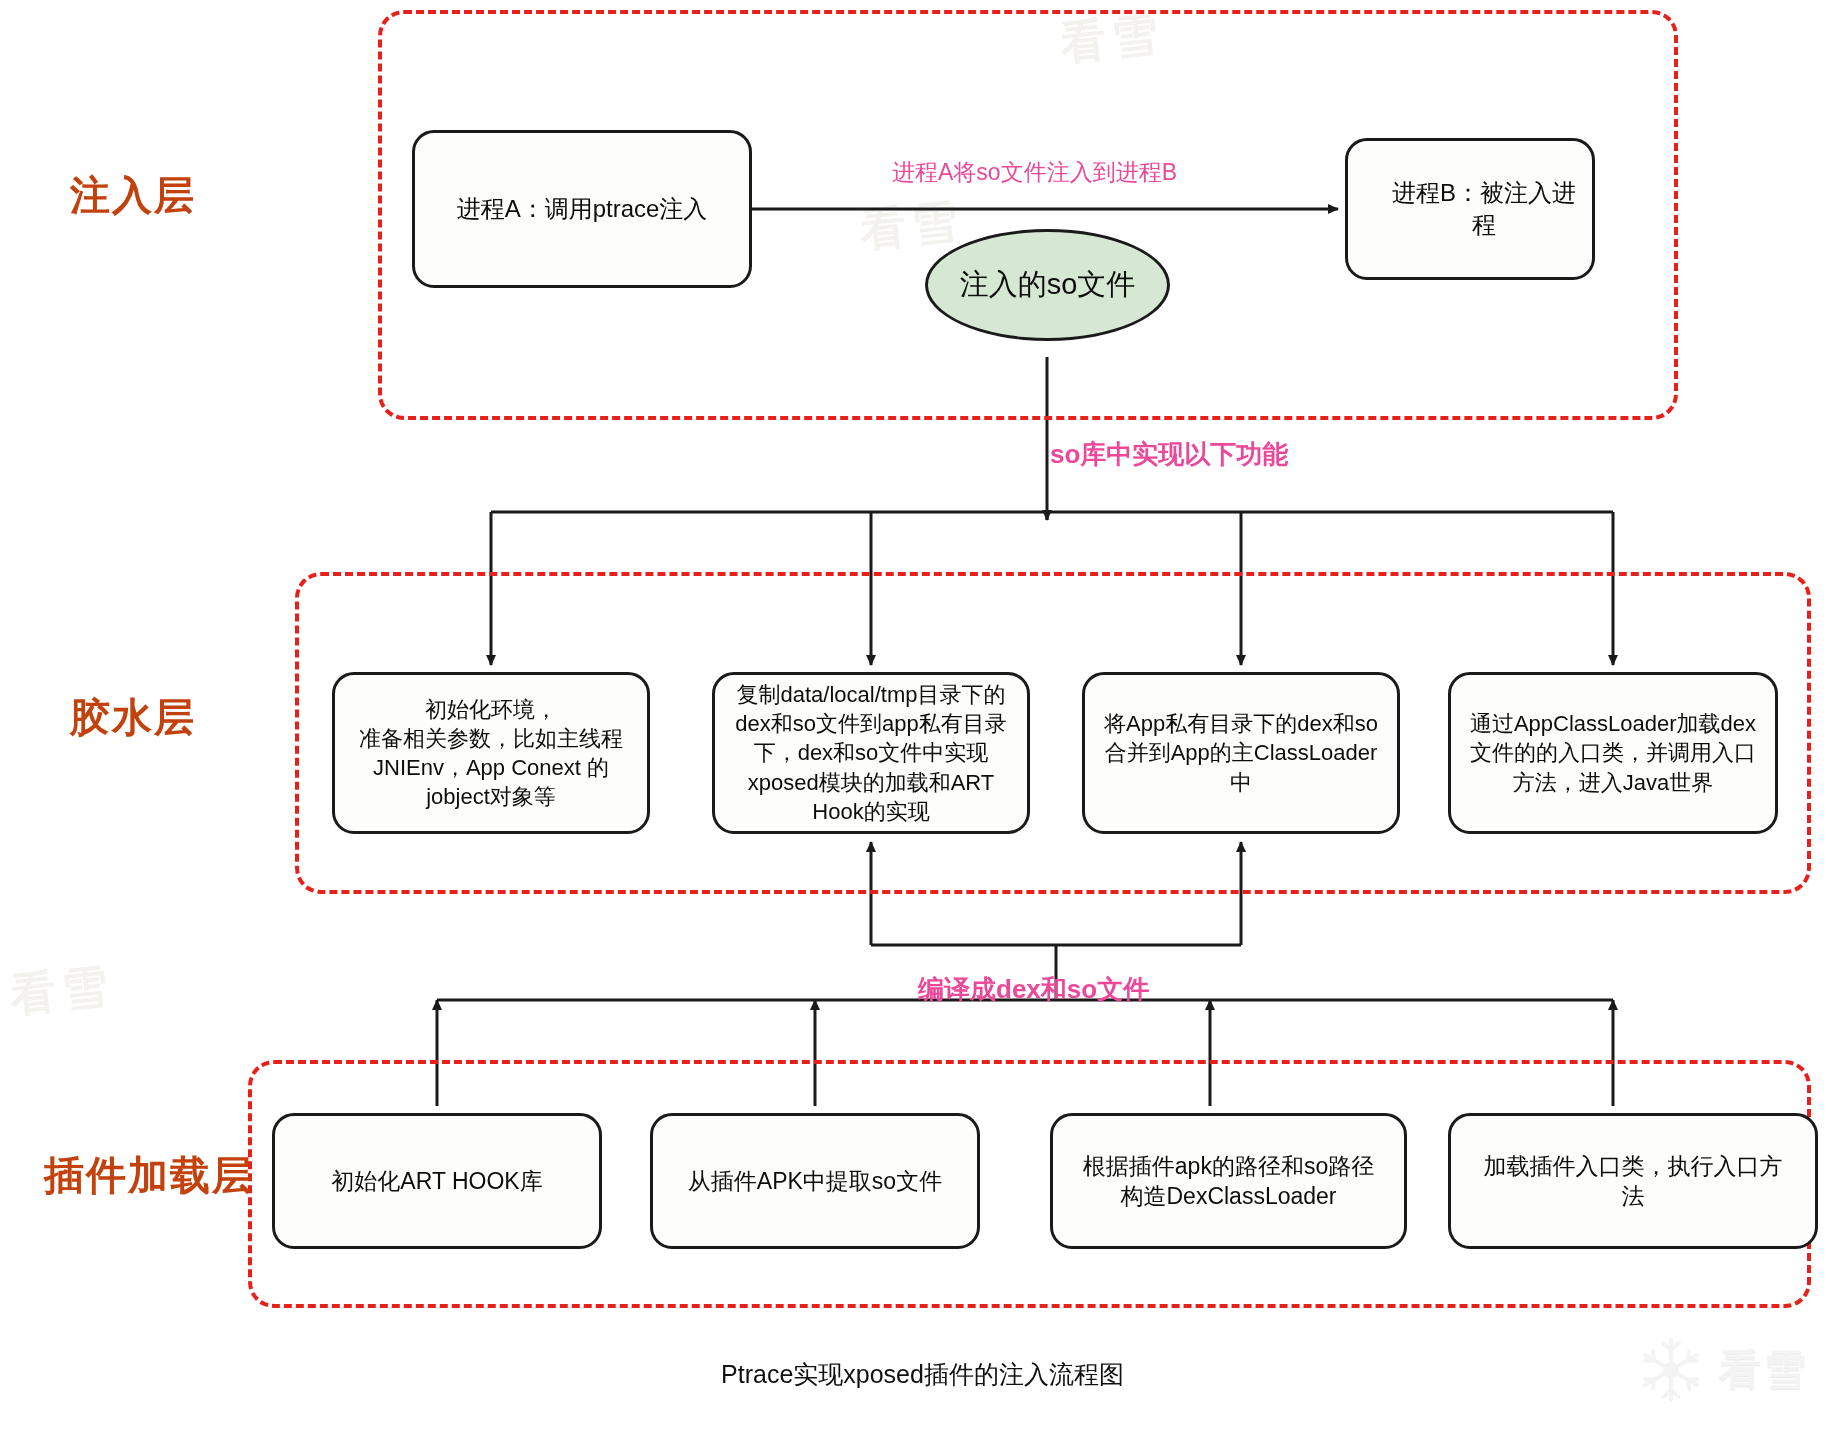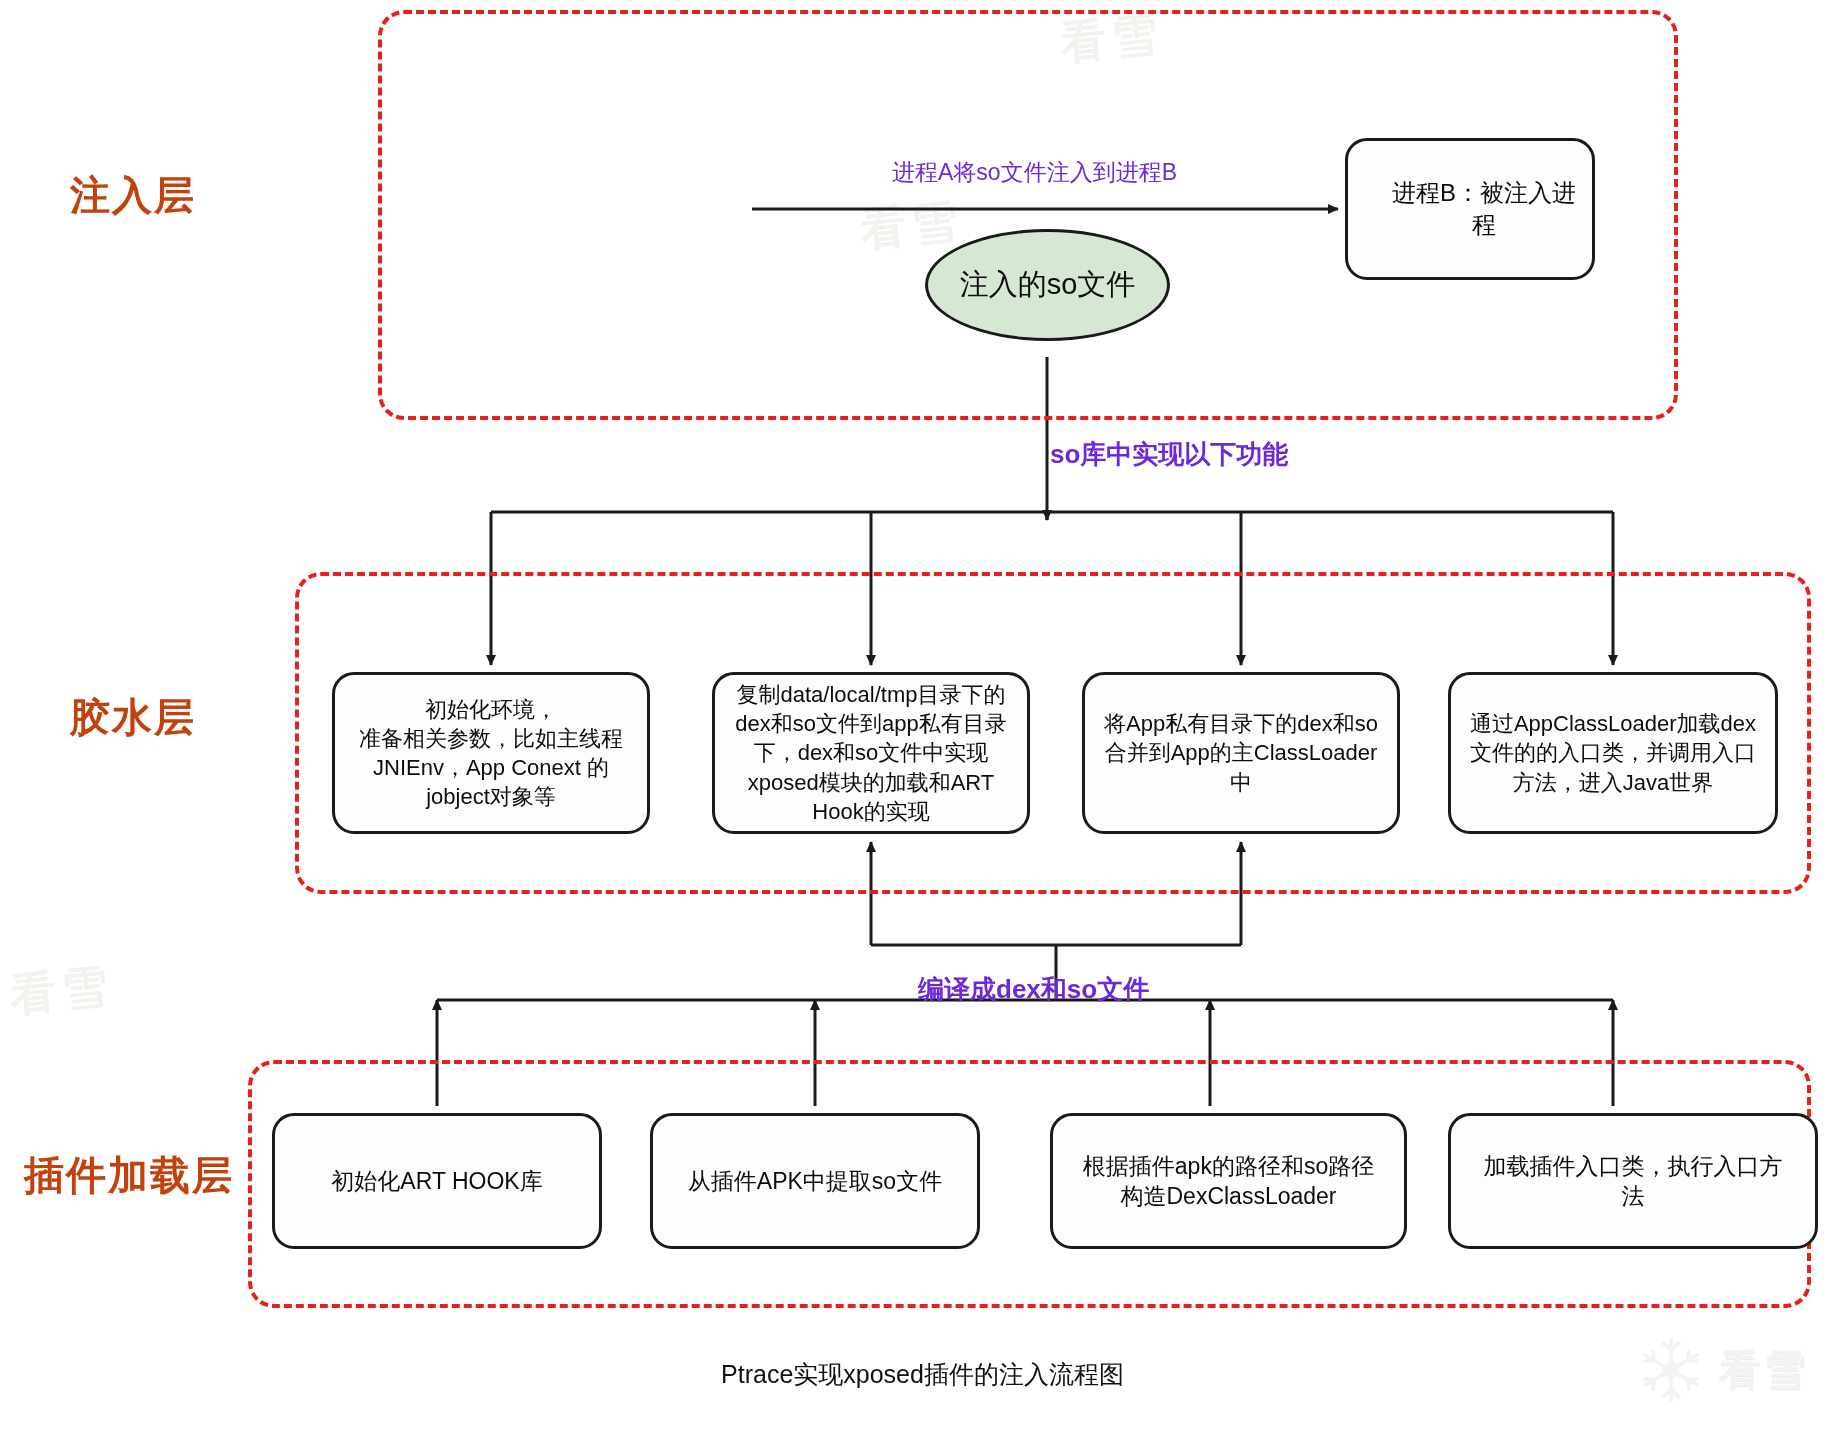--- a/index.html
+++ b/index.html
@@ -45,21 +45,21 @@
   .layer-title {
     position: absolute;
     font-size: 40px;
     font-weight: 700;
     letter-spacing: 2px;
     color: #c2410c;
     white-space: nowrap;
   }
   #title-inject  { left: 70px; top: 168px; }
   #title-glue    { left: 70px; top: 690px; }
-  #title-plugin  { left: 24px; top: 1148px; text-align: center; }
+  #title-plugin  { left: 44px; top: 1148px; text-align: center; }
 
   
   .node {
     position: absolute;
     box-sizing: border-box;
     border: 3px solid #1a1a1a;
     border-radius: 22px;
     background: #fdfdfb;
     display: flex;
     align-items: center;
@@ -109,21 +109,21 @@
   .plugin-node { top: 1113px; height: 136px; font-size: 23px; }
   #plugin-0 { left: 272px;  width: 330px; }
   #plugin-1 { left: 650px;  width: 330px; }
   #plugin-2 { left: 1050px; width: 357px; }
   #plugin-3 { left: 1448px; width: 370px; }
 
   
   .edge-label {
     position: absolute;
     font-size: 23px;
-    color: #6d28d9;
+    color: #ec4899;
     white-space: nowrap;
   }
   .edge-label.bold { font-weight: 700; font-size: 26px; }
   #lbl-inject-ab  { left: 892px;  top: 157px; }
   #lbl-so-impl    { left: 1050px; top: 437px; }
   #lbl-compile    { left: 918px;  top: 958px; margin-top: 14px; }
 
   
   #caption {
     position: absolute;
@@ -207,20 +207,23 @@
   </svg>
 
   <div class="layer-box" id="layer-inject"></div>
   <div class="layer-box" id="layer-glue"></div>
   <div class="layer-box" id="layer-plugin"></div>
 
   <div class="layer-title" id="title-inject">注入层</div>
   <div class="layer-title" id="title-glue">胶水层</div>
   <div class="layer-title" id="title-plugin">插件加载层</div>
 
+  <div class="node" id="node-proc-a">
+    <span>进程A：调用ptrace注入</span>
+  </div>
 
   <div class="node" id="node-proc-b">
     <span>进程B：被注入进程</span>
   </div>
 
   <div id="node-so-file">
     <span>注入的so文件</span>
   </div>
 
   <div class="node glue-node" id="glue-0">

